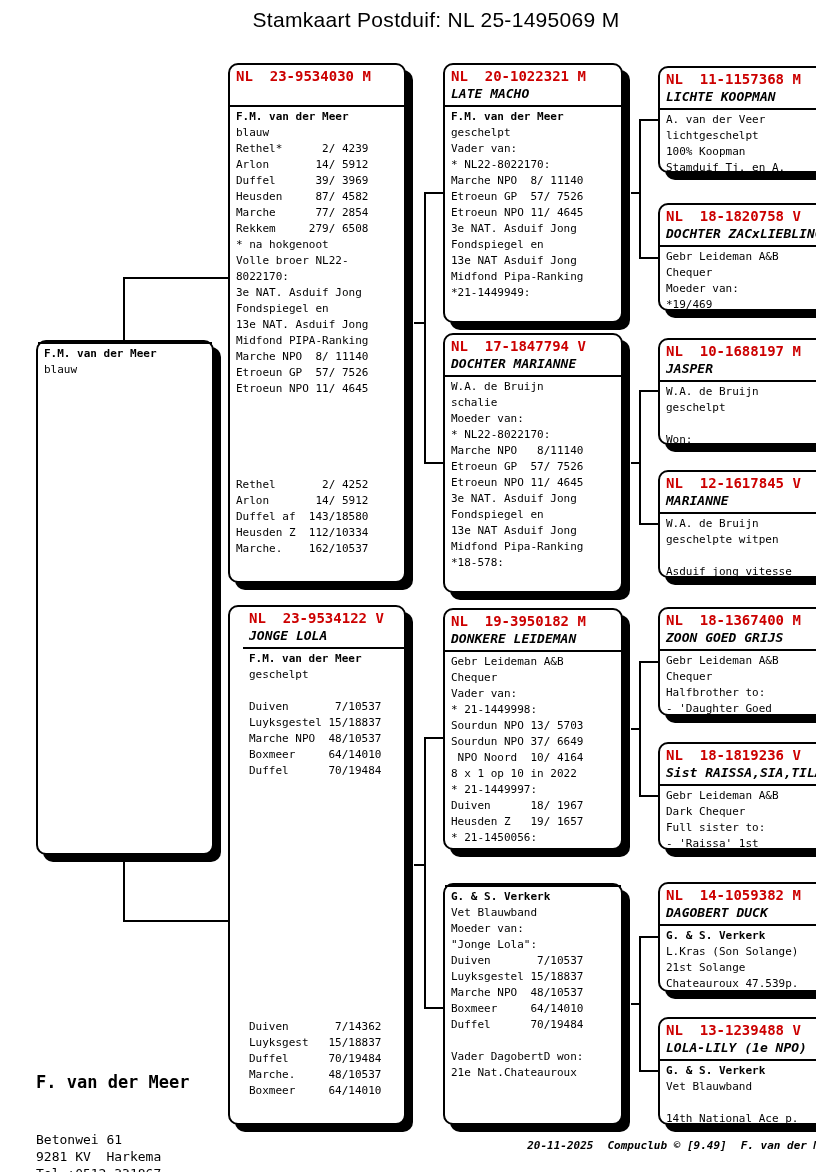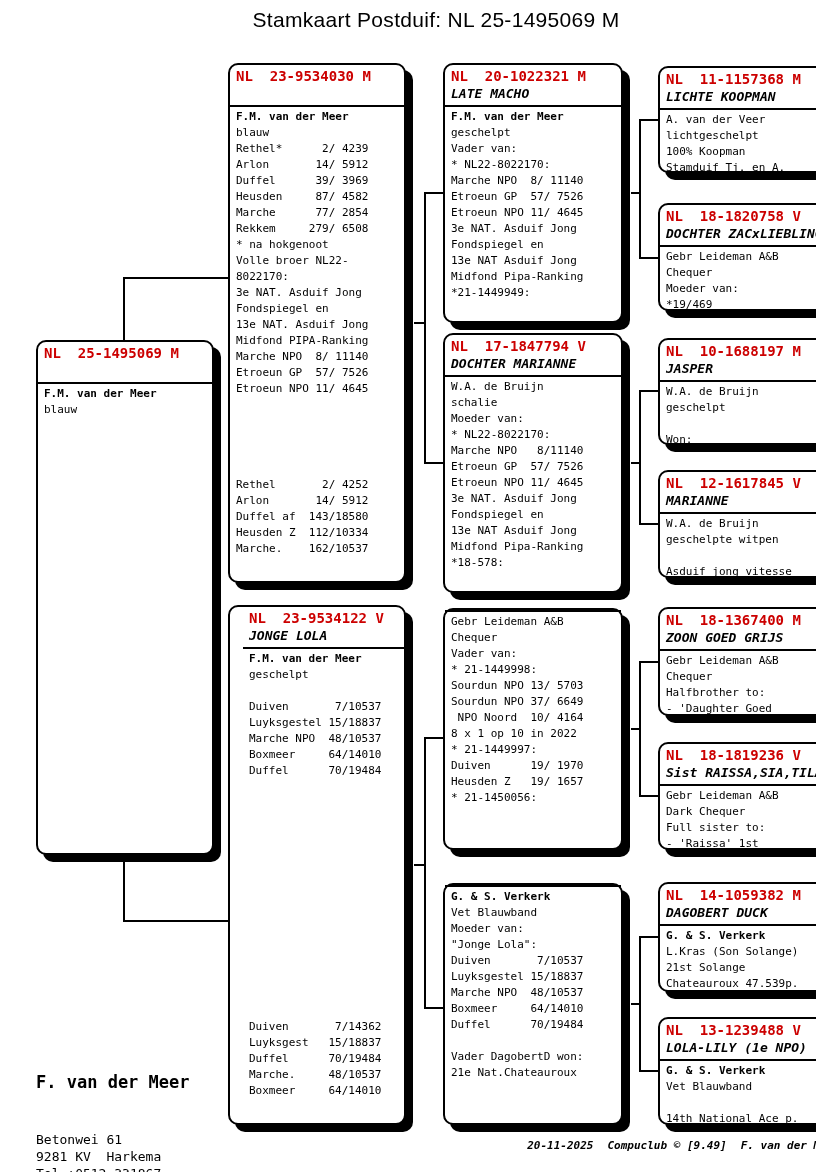--- a/index.html
+++ b/index.html
@@ -24,21 +24,20 @@
   .footer span{margin-left:14px;}
 </style>
 </head>
 <body>
 
 <div class="canvas">
 
   <div class="title">Stamkaart Postduif: NL  25-1495069 M</div>
 
   <div class="pbox" style="left:8px;top:340px;width:178px;height:515px;">
-    <div class="pbox-head"><span class="ring">NL  25-1495069 M</span><span class="pname"> </span></div>
     <div class="pbox-sep"></div>
     <div class="pbox-body"><div style="font-weight: bold;">F.M. van der Meer</div><div>blauw</div></div>
   </div>
 
   <div class="pbox" style="left:200px;top:63px;width:178px;height:520px;">
     <div class="pbox-head"><span class="ring">NL  23-9534030 M</span><span class="pname"> </span></div>
     <div class="pbox-sep"></div>
     <div class="pbox-body"><div style="font-weight: bold;">F.M. van der Meer</div><div>blauw</div><div>Rethel*      2/ 4239</div><div>Arlon       14/ 5912</div><div>Duffel      39/ 3969</div><div>Heusden     87/ 4582</div><div>Marche      77/ 2854</div><div>Rekkem     279/ 6508</div><div>* na hokgenoot</div><div>Volle broer NL22-</div><div>8022170:</div><div>3e NAT. Asduif Jong</div><div>Fondspiegel en</div><div>13e NAT. Asduif Jong</div><div>Midfond PIPA-Ranking</div><div>Marche NPO  8/ 11140</div><div>Etroeun GP  57/ 7526</div><div>Etroeun NPO 11/ 4645</div><div> </div><div> </div><div> </div><div> </div><div> </div><div>Rethel       2/ 4252</div><div>Arlon       14/ 5912</div><div>Duffel af  143/18580</div><div>Heusden Z  112/10334</div><div>Marche.    162/10537</div></div>
   </div>
 
@@ -54,22 +53,23 @@
     <div class="pbox-body"><div style="font-weight: bold;">F.M. van der Meer</div><div>geschelpt</div><div>Vader van:</div><div>* NL22-8022170:</div><div>Marche NPO  8/ 11140</div><div>Etroeun GP  57/ 7526</div><div>Etroeun NPO 11/ 4645</div><div>3e NAT. Asduif Jong</div><div>Fondspiegel en</div><div>13e NAT Asduif Jong</div><div>Midfond Pipa-Ranking</div><div>*21-1449949:</div></div>
   </div>
 
   <div class="pbox" style="left:415px;top:333px;width:180px;height:260px;">
     <div class="pbox-head"><span class="ring">NL  17-1847794 V</span><span class="pname">DOCHTER MARIANNE</span></div>
     <div class="pbox-sep"></div>
     <div class="pbox-body"><div>W.A. de Bruijn</div><div>schalie</div><div>Moeder van:</div><div>* NL22-8022170:</div><div>Marche NPO   8/11140</div><div>Etroeun GP  57/ 7526</div><div>Etroeun NPO 11/ 4645</div><div>3e NAT. Asduif Jong</div><div>Fondspiegel en</div><div>13e NAT Asduif Jong</div><div>Midfond Pipa-Ranking</div><div>*18-578:</div></div>
   </div>
 
   <div class="pbox" style="left:415px;top:608px;width:180px;height:242px;">
+    <div class="pbox-head"><span class="ring">NL  19-3950182 M</span><span class="pname">DONKERE LEIDEMAN</span></div>
     <div class="pbox-sep"></div>
-    <div class="pbox-body"><div>Gebr Leideman A&amp;B</div><div>Chequer</div><div>Vader van:</div><div>* 21-1449998:</div><div>Sourdun NPO 13/ 5703</div><div>Sourdun NPO 37/ 6649</div><div> NPO Noord  10/ 4164</div><div>8 x 1 op 10 in 2022</div><div>* 21-1449997:</div><div>Duiven      19/ 1970</div><div>Heusden Z   19/ 1657</div><div>* 21-1450056:</div></div>
+    <div class="pbox-body"><div>Gebr Leideman A&amp;B</div><div>Chequer</div><div>Vader van:</div><div>* 21-1449998:</div><div>Sourdun NPO 13/ 5703</div><div>Sourdun NPO 37/ 6649</div><div> NPO Noord  10/ 4164</div><div>8 x 1 op 10 in 2022</div><div>* 21-1449997:</div><div>Duiven      18/ 1967</div><div>Heusden Z   19/ 1657</div><div>* 21-1450056:</div></div>
   </div>
 
   <div class="pbox" style="left:415px;top:883px;width:180px;height:242px;">
     <div class="pbox-sep"></div>
     <div class="pbox-body"><div style="font-weight: bold;">G. &amp; S. Verkerk</div><div>Vet Blauwband</div><div>Moeder van:</div><div>"Jonge Lola":</div><div>Duiven       7/10537</div><div>Luyksgestel 15/18837</div><div>Marche NPO  48/10537</div><div>Boxmeer     64/14010</div><div>Duffel      70/19484</div><div> </div><div>Vader DagobertD won:</div><div>21e Nat.Chateauroux</div></div>
   </div>
 
   <div class="pbox" style="left:630px;top:66px;width:176px;height:107px;">
     <div class="pbox-head"><span class="ring">NL  11-1157368 M</span><span class="pname">LICHTE KOOPMAN</span></div>
     <div class="pbox-sep"></div>

